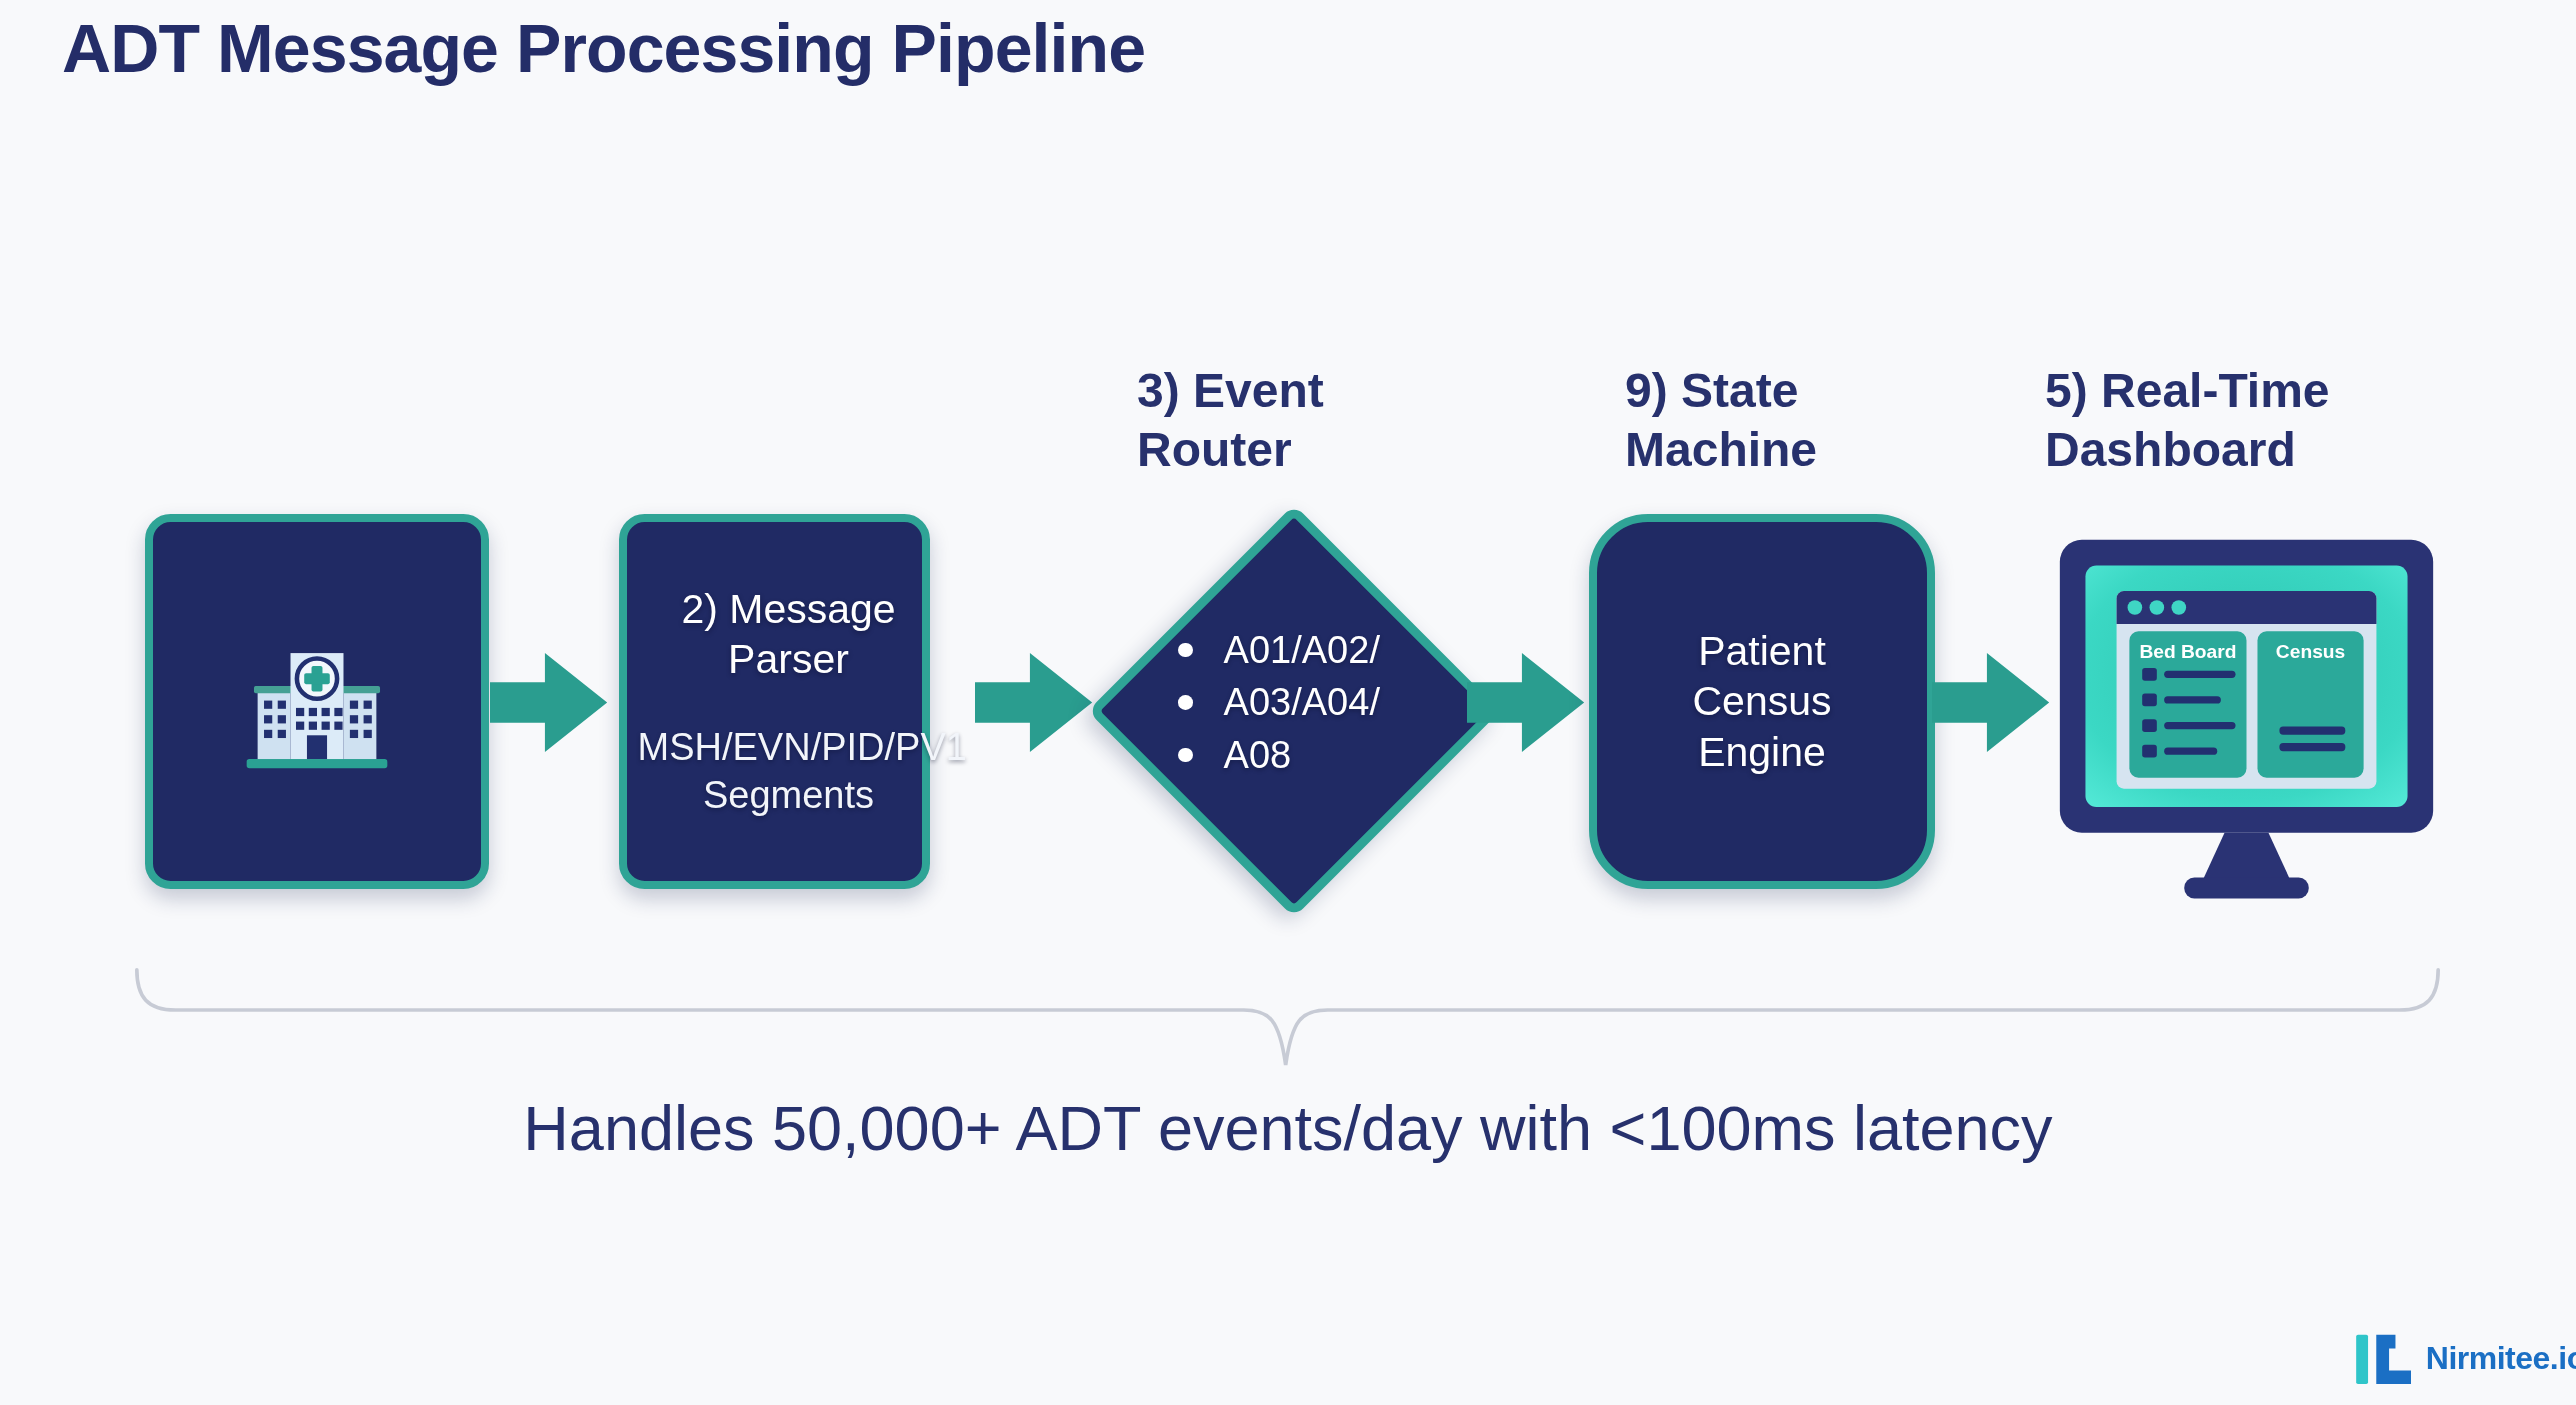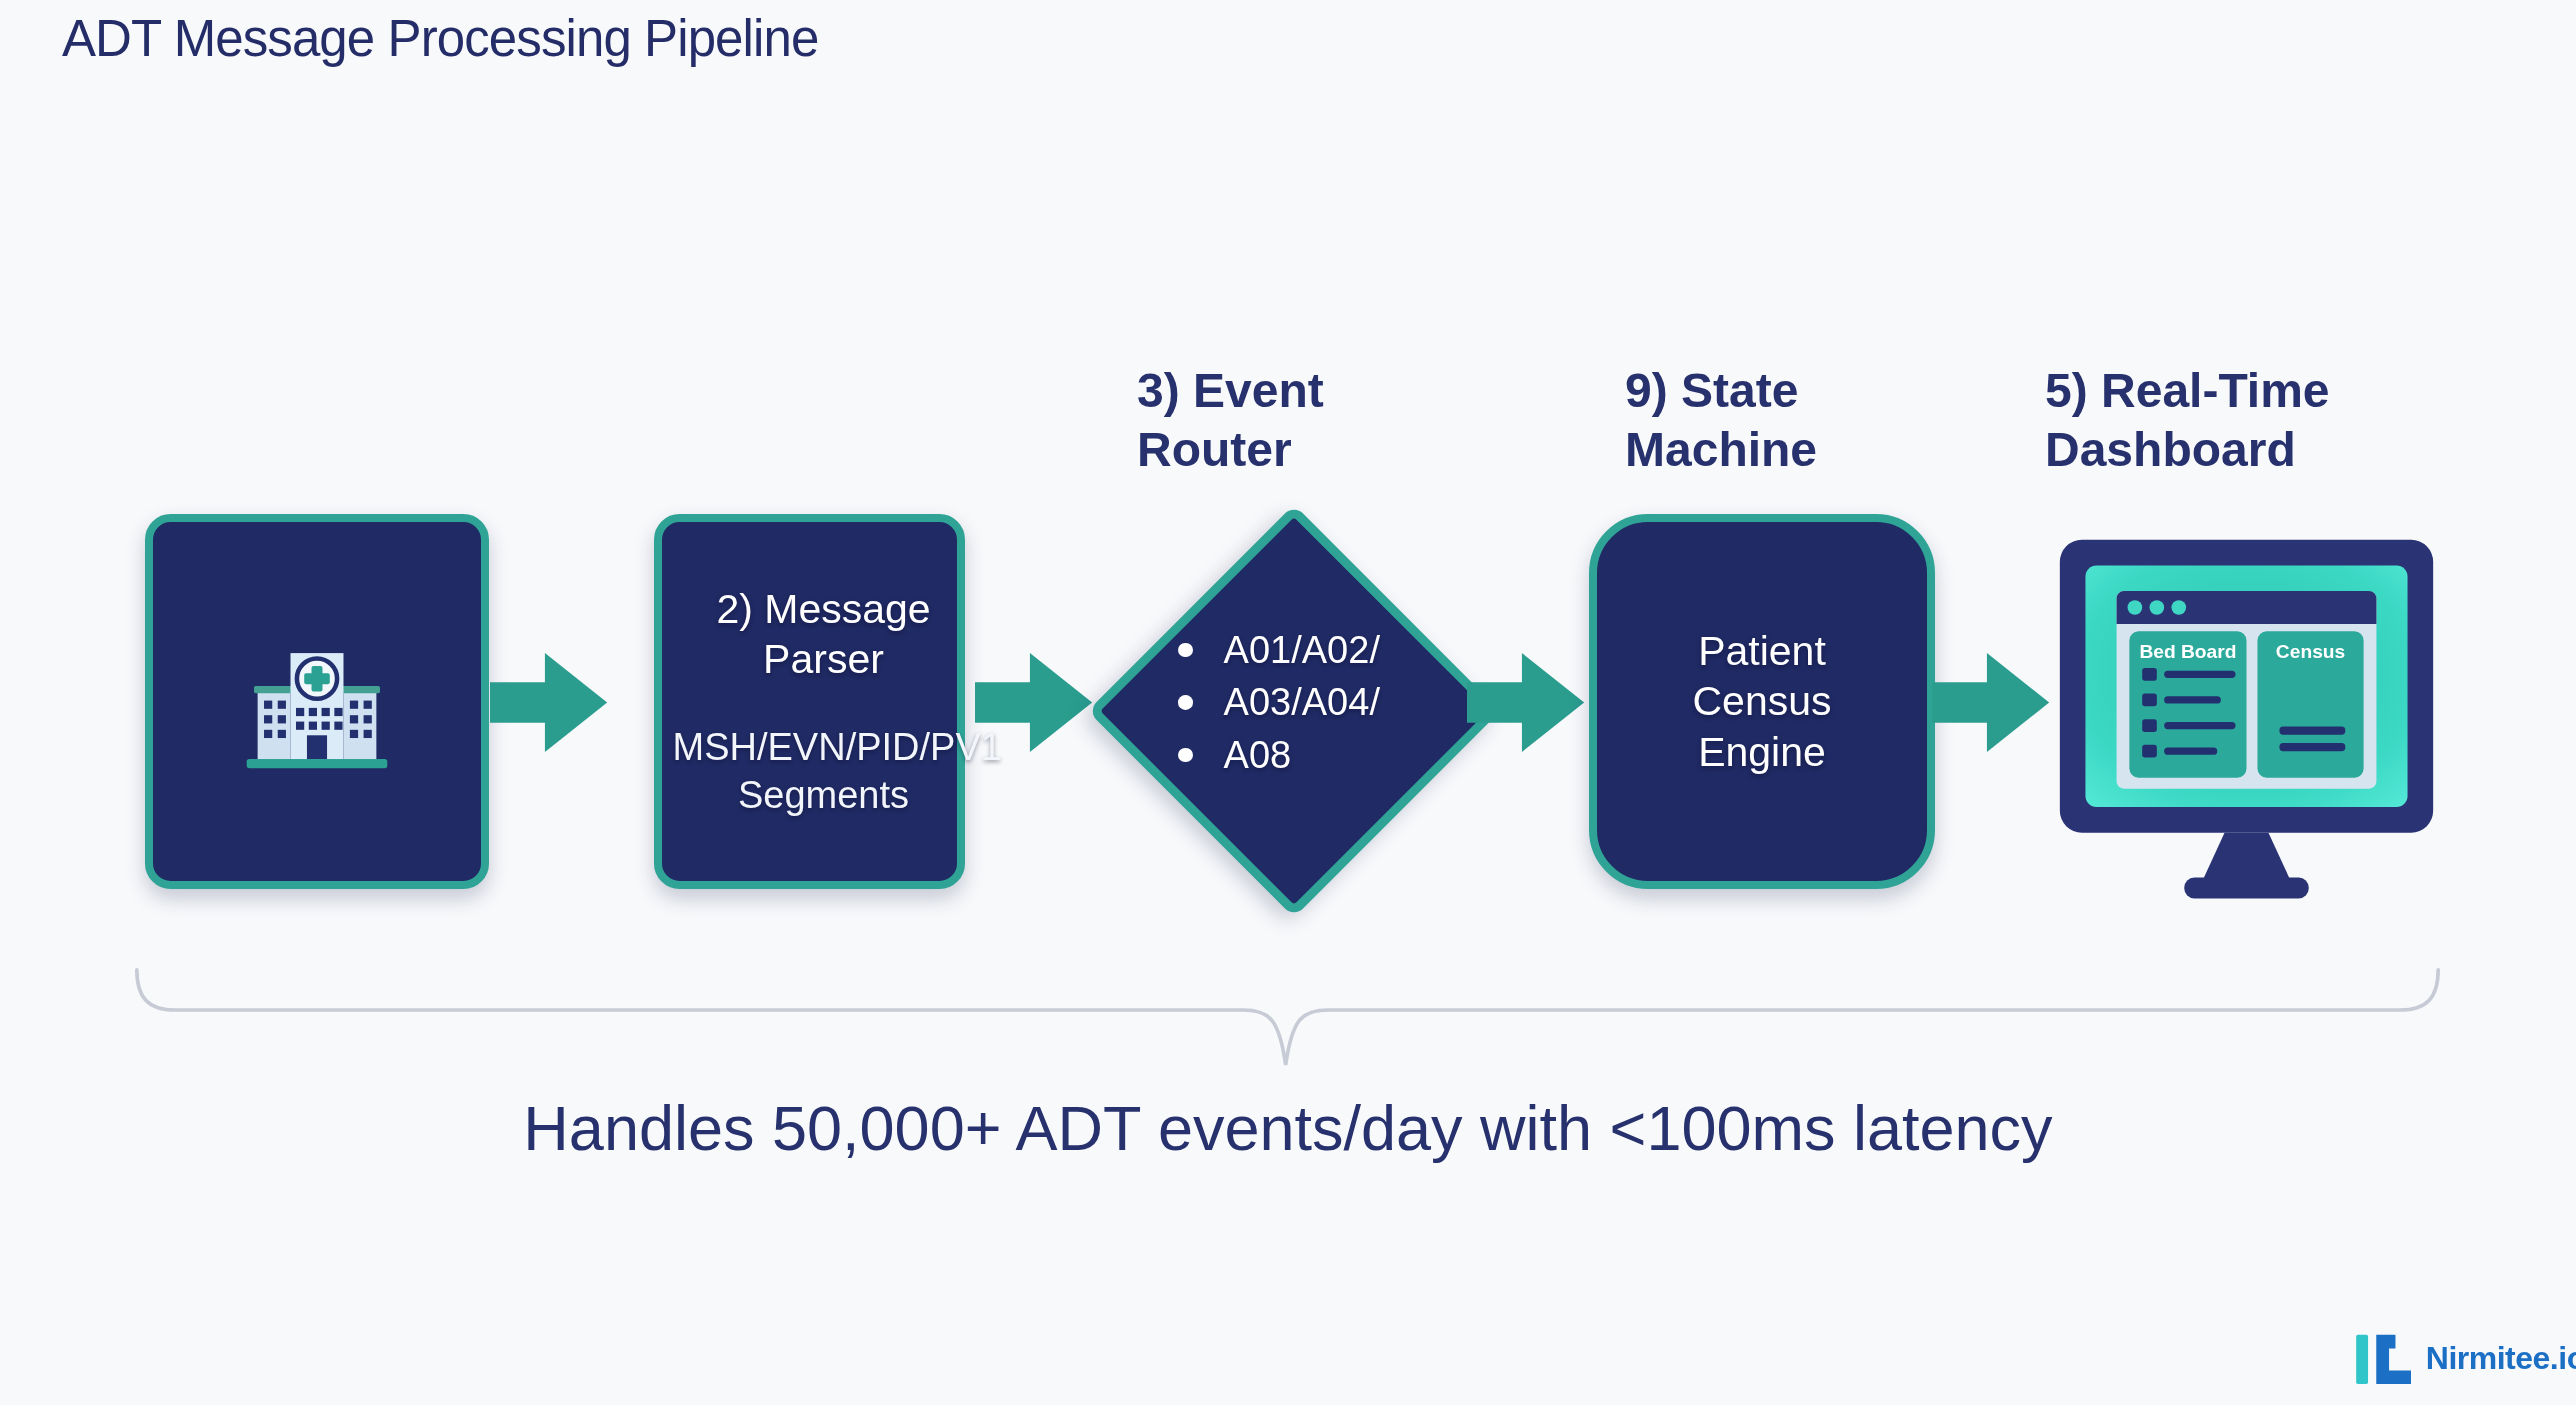--- a/index.html
+++ b/index.html
@@ -6,21 +6,21 @@
   body{
     width:2576px;height:1405px;
     background:#f8f9fb;
     font-family:"Liberation Sans","DejaVu Sans",sans-serif;
     overflow:hidden;
   }
   .page{position:relative;width:2576px;height:1405px;background:#f8f9fb;}
 
   .title{
     position:absolute;left:62px;top:9.1px;
-    font-size:51px;font-weight:400;letter-spacing:-0.9px;
+    font-size:68px;font-weight:700;letter-spacing:-0.9px;
     color:#242d68;margin:0;
   }
 
   
   .pbox{
     position:absolute;top:514px;height:375px;box-sizing:border-box;
     background:#202a64;border:8.2px solid #2fa496;border-radius:25.6px;
     display:flex;flex-direction:column;align-items:center;justify-content:center;
     box-shadow:0 9.1px 20px rgba(25,35,80,.22);
   }
@@ -28,21 +28,21 @@
     color:#ffffff;font-size:41px;font-weight:500;line-height:1.22;
     text-align:center;text-shadow:0 1.8px 5.5px rgba(8,12,40,.45);
   }
   .box-sublabel{
     color:#f2f5fa;font-size:38px;font-weight:400;line-height:1.25;
     text-align:center;text-shadow:0 1.8px 4.6px rgba(8,12,40,.4);
     margin-top:40px;max-width:302px;
   }
   #box-hl7{left:145px;width:344px;}
   #box-hl7 .box-label{max-width:274px;margin-top:31px;}
-  #box-parser{left:654px;width:311px;padding-left:28px;}
+  #box-parser{left:619px;width:311px;padding-left:28px;}
   #box-parser .box-label{max-width:284px;}
   #box-state{left:1589px;width:346px;border-radius:59px;}
   #box-state .box-label{max-width:201px;}
 
   
   .diamond{
     position:absolute;left:1148px;top:565px;width:274px;height:274px;
     box-sizing:content-box;
     background:#202a64;border:9.1px solid #2fa496;border-radius:12.8px;
     transform:rotate(45deg);transform-origin:center;

